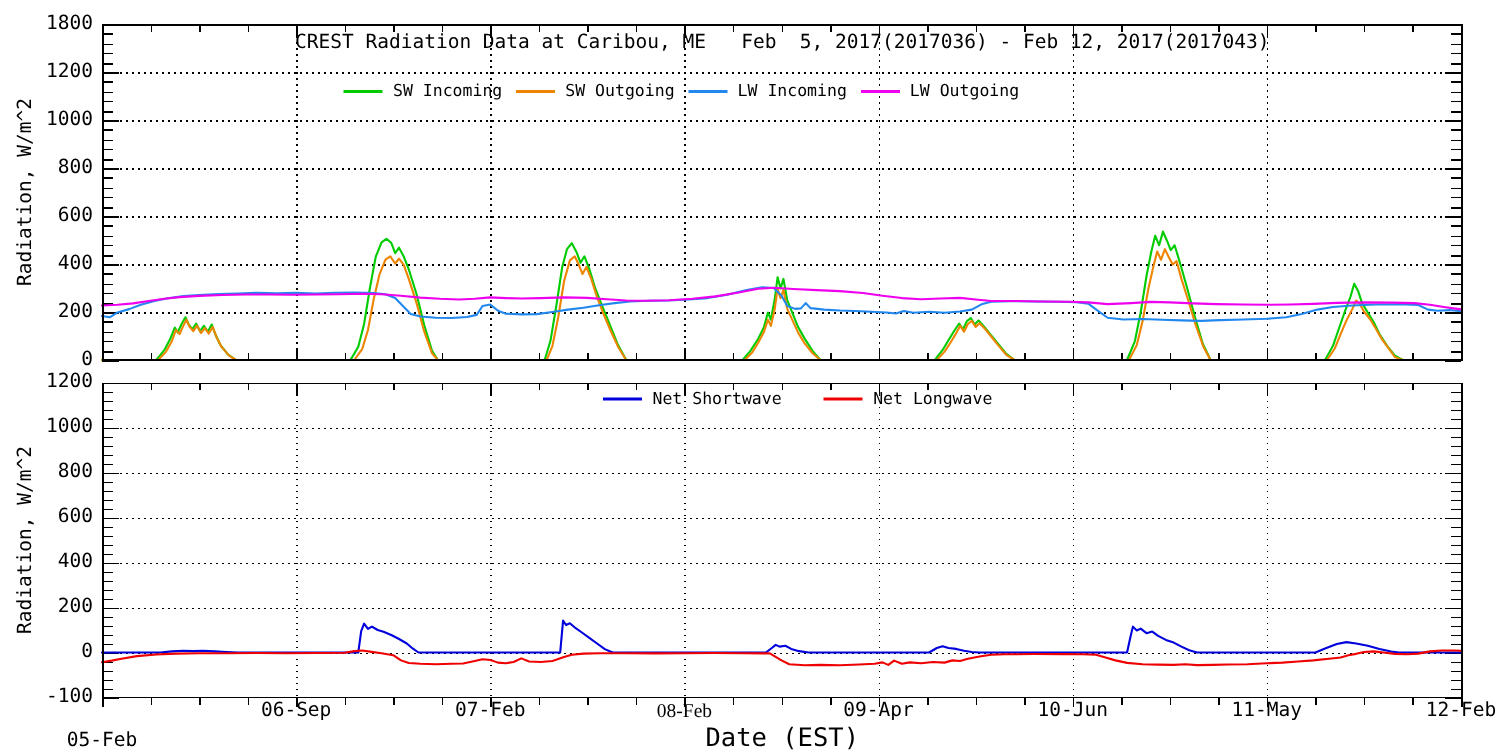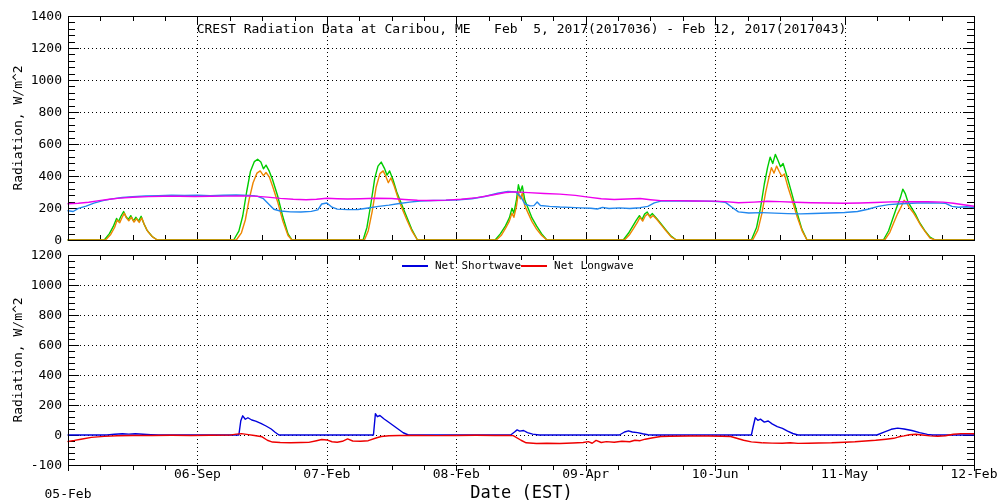--- a/index.html
+++ b/index.html
@@ -332,51 +332,69 @@
           <line x1="899" y1="6.5" x2="906" y2="6.5"></line>
           <line x1="0" y1="0.5" x2="11" y2="0.5"></line>
           <line x1="895" y1="0.5" x2="906" y2="0.5"></line>
         </g>
         <polyline points="0.00,180.00 38.83,180.00 46.59,179.25 54.36,178.80 60.83,179.10 67.30,178.80 75.07,179.25 82.83,179.70 90.60,180.00 170.85,180.00 172.79,165.75 174.73,160.80 177.32,164.25 179.91,162.75 183.79,165.00 187.67,166.20 192.85,168.30 198.03,171.00 203.20,174.00 207.09,177.30 210.97,180.00 305.45,180.00 307.39,158.70 309.33,161.70 311.92,160.50 315.81,163.80 319.69,166.50 324.87,170.25 330.04,174.00 335.22,177.75 340.40,180.00 442.65,180.00 446.53,177.00 449.12,174.90 451.71,176.10 455.59,175.50 459.47,177.60 464.65,179.10 471.12,180.00 551.37,180.00 556.54,177.00 560.43,175.80 564.31,177.00 569.49,177.60 574.66,178.80 579.84,179.70 585.02,180.00 683.38,180.00 685.32,171.00 687.27,162.75 689.85,165.30 692.44,164.10 696.33,167.10 700.21,166.05 704.09,168.90 709.27,171.60 714.45,173.40 719.62,176.10 724.80,178.50 729.98,180.00 808.93,180.00 815.40,177.30 823.17,174.30 829.64,173.10 836.11,174.00 843.87,175.50 851.64,177.60 859.41,179.40 864.58,180.00 906.00,180.00" fill="none" stroke="#0000dd" stroke-width="1.4" stroke-linejoin="round" stroke-linecap="round"></polyline>
         <polyline points="0.00,186.45 6.47,185.40 12.94,184.20 23.30,182.40 36.24,181.35 49.18,180.75 64.71,180.45 84.13,180.45 103.54,180.30 122.96,180.45 142.37,180.30 161.79,180.15 168.26,179.10 173.43,178.65 178.61,179.40 186.38,180.45 194.14,181.80 199.32,185.25 204.50,187.05 212.26,187.50 222.62,187.80 232.97,187.50 240.74,187.35 248.50,185.70 253.68,184.50 258.86,184.95 264.03,186.75 269.21,187.20 274.39,186.30 279.57,183.90 284.74,186.00 292.51,186.30 300.27,185.70 308.04,183.00 313.22,181.50 320.98,180.75 331.34,180.45 349.46,180.45 368.87,180.60 388.29,180.45 407.70,180.30 427.11,180.45 445.23,180.60 453.00,185.25 458.18,187.80 468.53,188.55 478.89,188.25 491.83,188.55 504.77,187.95 515.13,187.50 520.30,186.60 524.19,188.25 528.07,185.40 533.25,187.50 538.42,186.60 546.19,187.20 553.95,186.30 561.72,186.75 566.90,185.25 572.07,185.70 577.25,184.20 585.02,182.70 592.78,181.50 601.84,181.20 621.26,181.05 640.67,181.05 653.61,181.20 662.67,181.50 667.85,183.00 675.62,185.25 683.38,186.90 693.74,187.80 704.09,188.10 714.45,188.25 722.21,187.80 729.98,188.40 740.33,188.25 750.69,187.95 763.63,187.80 776.57,187.20 786.93,186.75 797.28,186.00 807.63,185.25 817.99,184.20 825.75,183.30 830.93,181.80 836.11,180.90 841.29,179.70 847.76,179.25 854.23,180.00 861.99,180.90 869.76,181.20 877.53,180.75 885.29,179.25 893.06,178.65 900.82,178.65 906.00,178.80" fill="none" stroke="#ee0000" stroke-width="1.4" stroke-linejoin="round" stroke-linecap="round"></polyline>
         <rect x="0.5" y="0.5" width="906" height="209.5" fill="none" stroke="#000000" stroke-width="1" shape-rendering="crispEdges"></rect>
       </svg>
   </div>
 
-
-  <div class="legend" style="left:402px;top:259px;">
+  <div class="legend" style="left:229px;top:54px;gap:9px;">
+    <span class="item">
+      <span class="swatch" style="background: rgb(0, 204, 0);"></span>
+      <span>SW Incoming</span>
+    </span>
+    <span class="item">
+      <span class="swatch" style="background: rgb(238, 133, 0);"></span>
+      <span>SW Outgoing</span>
+    </span>
+    <span class="item">
+      <span class="swatch" style="background: rgb(34, 136, 238);"></span>
+      <span>LW Incoming</span>
+    </span>
+    <span class="item">
+      <span class="swatch" style="background: rgb(238, 0, 238);"></span>
+      <span>LW Outgoing</span>
+    </span>
+  </div>
+
+  <div class="legend" style="left:402px;top:259px;gap:28px;">
     <span class="item">
       <span class="swatch" style="background: rgb(0, 0, 221);"></span>
       <span>Net Shortwave</span>
     </span>
     <span class="item">
       <span class="swatch" style="background: rgb(238, 0, 0);"></span>
       <span>Net Longwave</span>
     </span>
   </div>
 
   <div class="xlabel-title">Date (EST)</div>
 
 <div class="tick-label ytick" style="left: 2px; top: 233px;">0</div>
     <div class="tick-label ytick" style="left: 2px; top: 201px;">200</div>
     <div class="tick-label ytick" style="left: 2px; top: 169px;">400</div>
     <div class="tick-label ytick" style="left: 2px; top: 137px;">600</div>
     <div class="tick-label ytick" style="left: 2px; top: 105px;">800</div>
     <div class="tick-label ytick" style="left: 2px; top: 73px;">1000</div>
     <div class="tick-label ytick" style="left: 2px; top: 41px;">1200</div>
-    <div class="tick-label ytick" style="left: 2px; top: 9px;">1400</div>
+    <div class="tick-label ytick" style="left: 2px; top: 9px;">1800</div>
     <div class="tick-label ytick" style="left: 2px; top: 458px;">-100</div>
     <div class="tick-label ytick" style="left: 2px; top: 428px;">0</div>
     <div class="tick-label ytick" style="left: 2px; top: 398px;">200</div>
     <div class="tick-label ytick" style="left: 2px; top: 368px;">400</div>
     <div class="tick-label ytick" style="left: 2px; top: 338px;">600</div>
     <div class="tick-label ytick" style="left: 2px; top: 308px;">800</div>
     <div class="tick-label ytick" style="left: 2px; top: 278px;">1000</div>
     <div class="tick-label ytick" style="left: 2px; top: 248px;">1200</div>
     <div class="tick-label xtick" style="left: 36px; top: 467px; margin-top: 20px;">05-Feb</div>
     <div class="tick-label xtick" style="left: 165.429px; top: 467px;">06-Sep</div>
     <div class="tick-label xtick" style="left: 294.857px; top: 467px;">07-Feb</div>
-    <div class="tick-label xtick" style="left: 424.286px; top: 467px;">08-Feb</div>
+    <div class="tick-label xtick" style="left: 424.286px; top: 467px; font-family: Liberation Serif, serif;">08-Feb</div>
     <div class="tick-label xtick" style="left: 553.714px; top: 467px;">09-Apr</div>
     <div class="tick-label xtick" style="left: 683.143px; top: 467px;">10-Jun</div>
     <div class="tick-label xtick" style="left: 812.571px; top: 467px;">11-May</div>
     <div class="tick-label xtick" style="left: 942px; top: 467px;">12-Feb</div>
   </div>
 
 </body></html>

